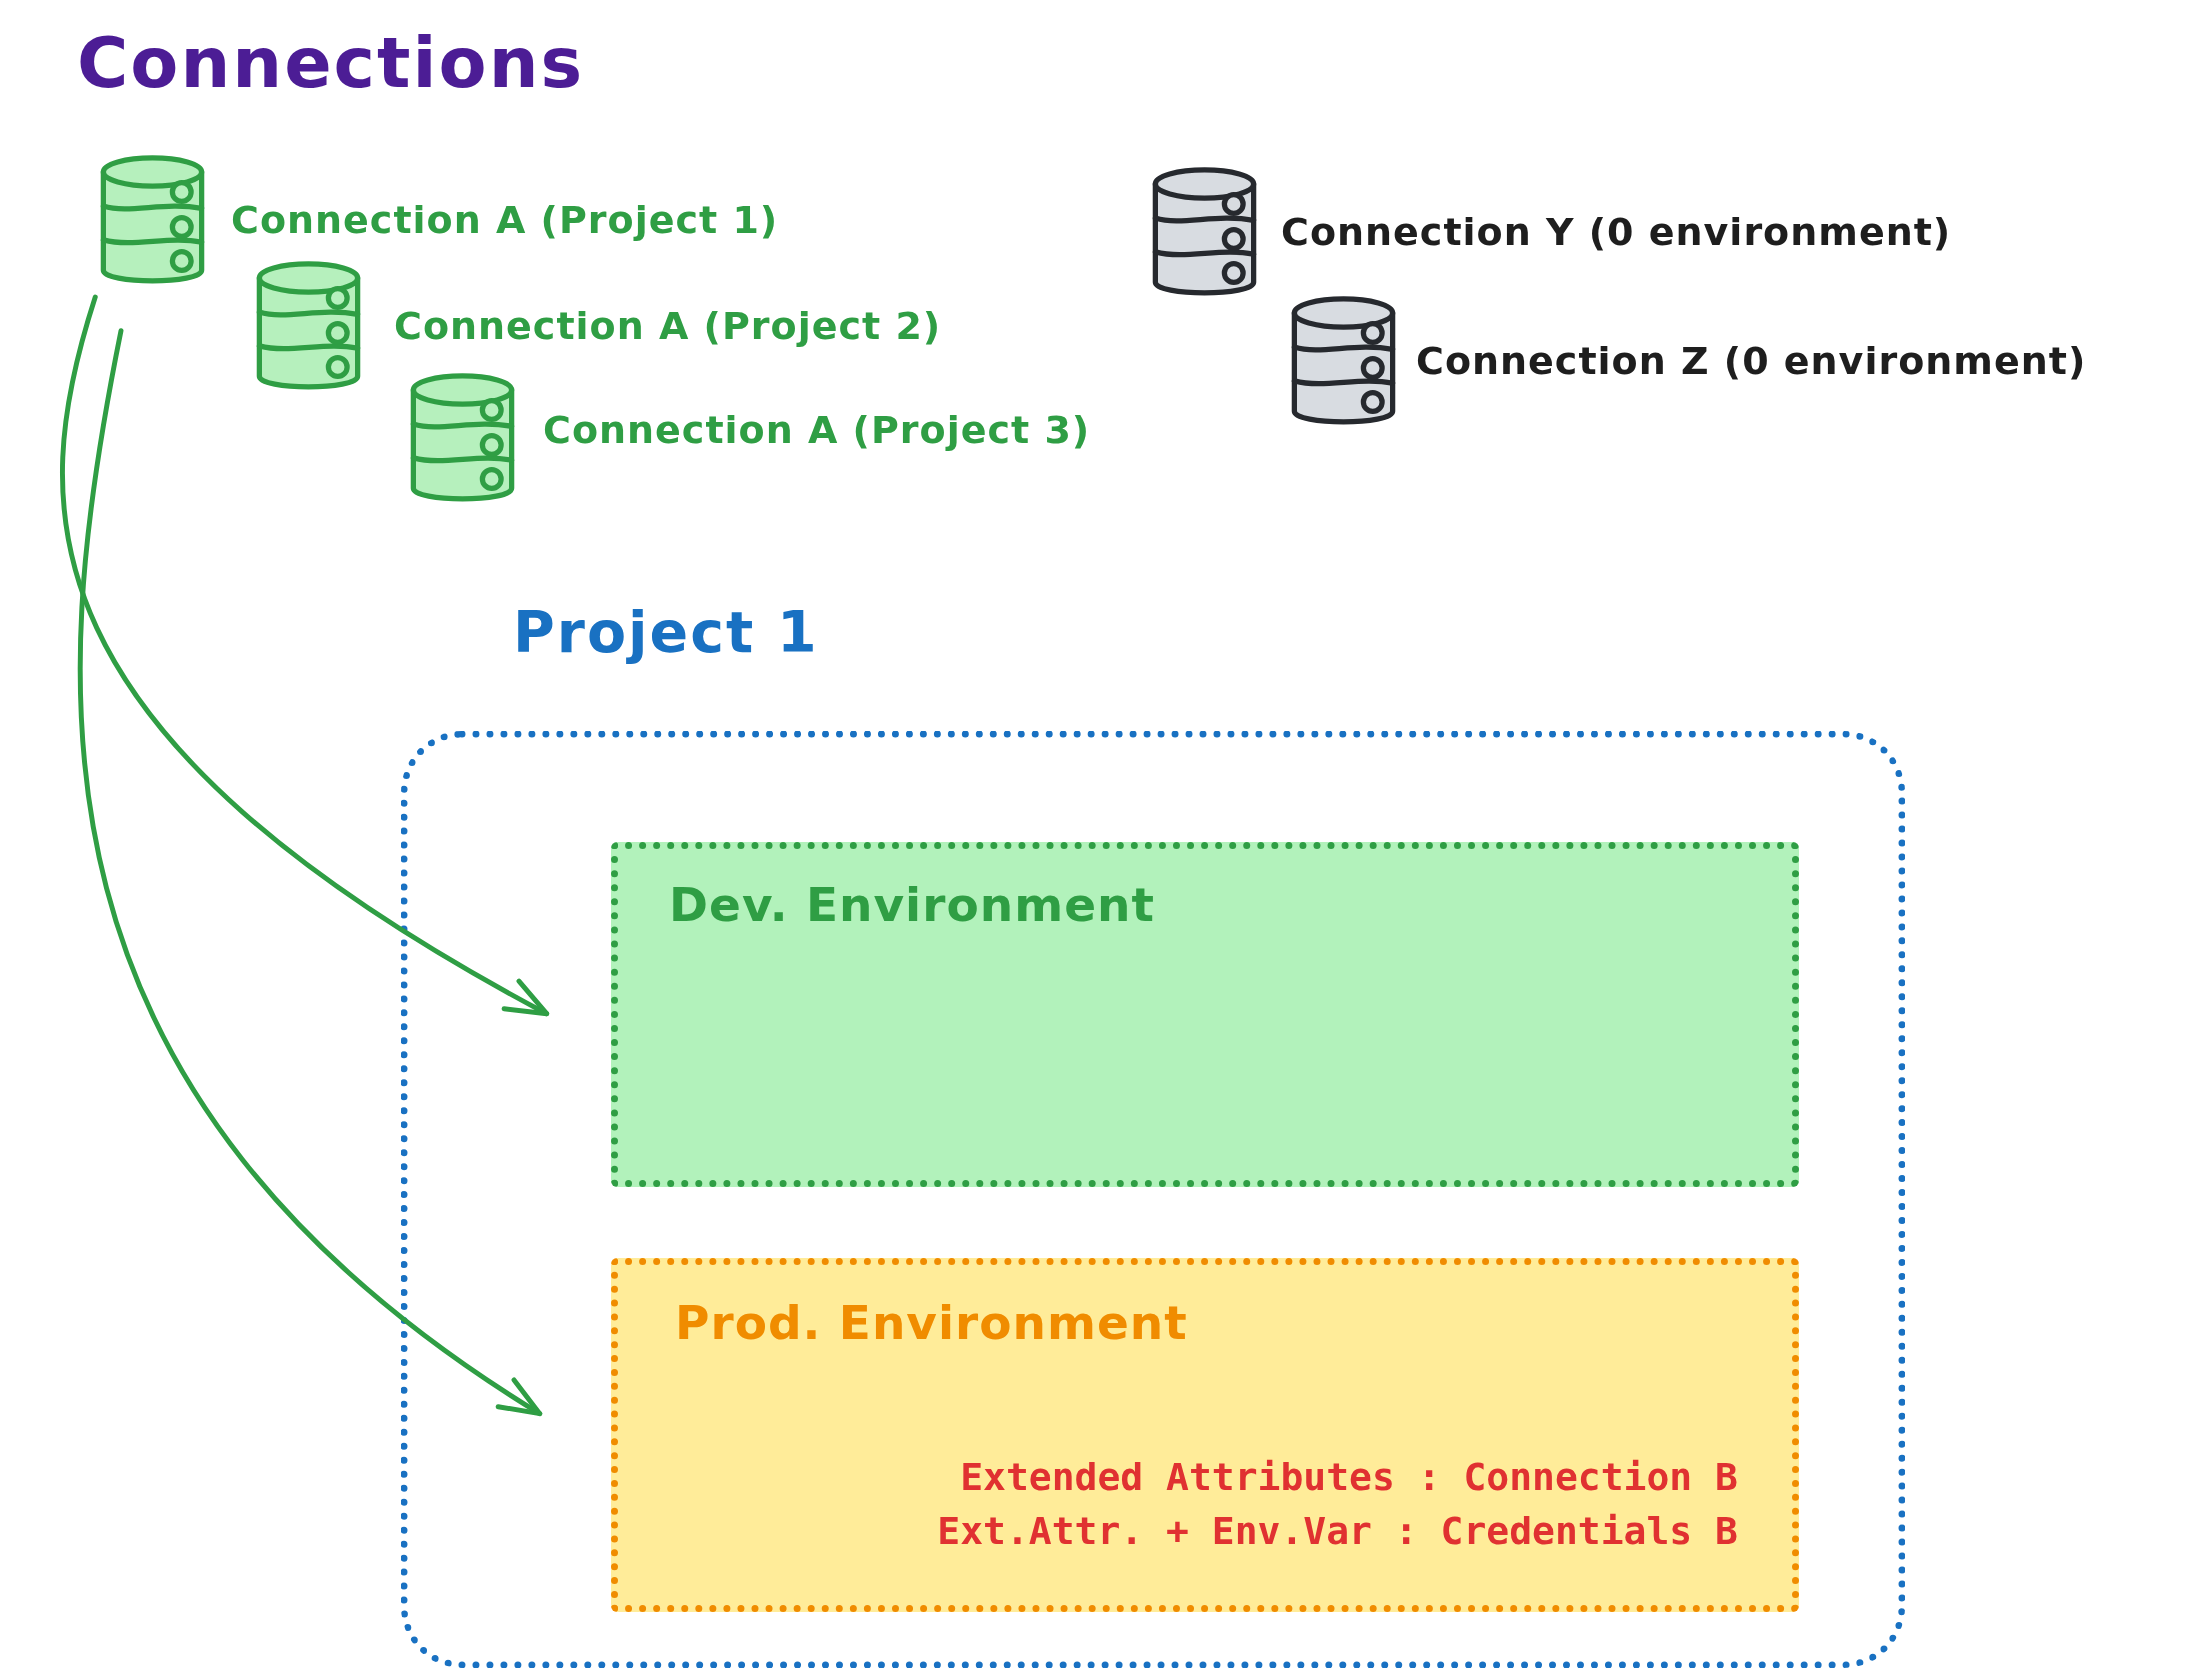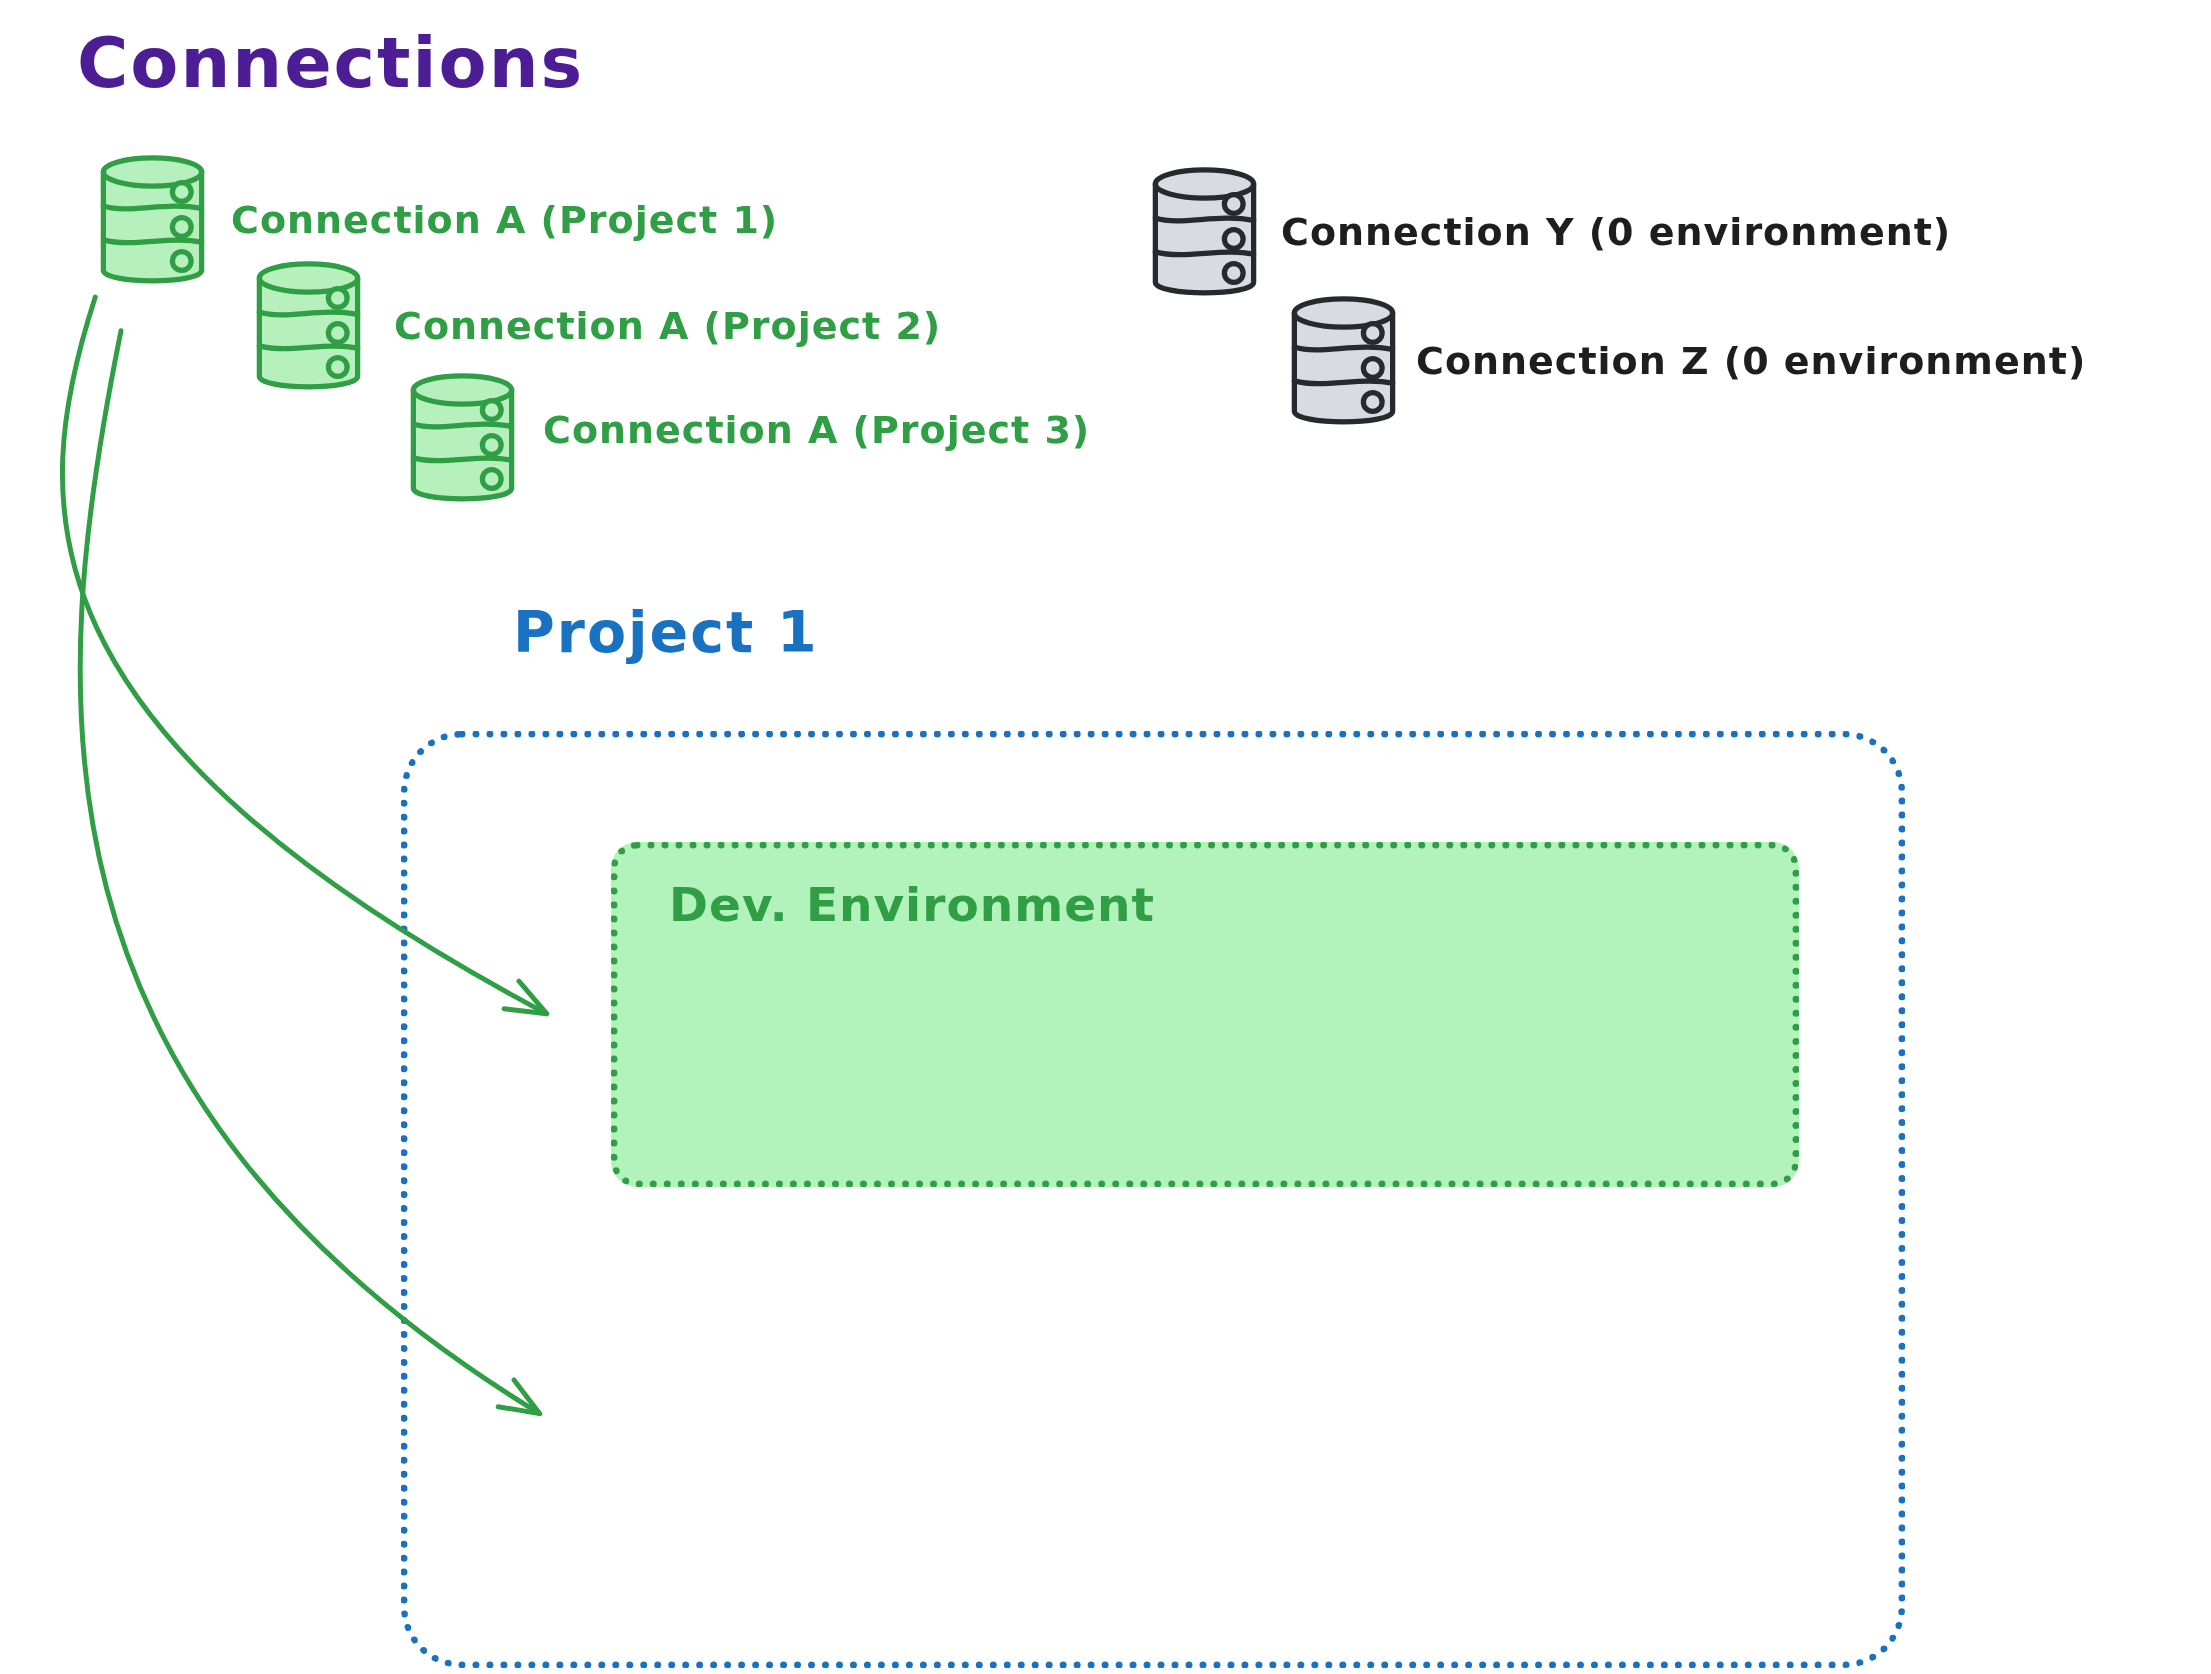--- a/index.html
+++ b/index.html
@@ -34,21 +34,21 @@
   .lbl2 { left:394px;  top:299px; }
   .lbl3 { left:543px;  top:403px; }
   .lblY { left:1281px; top:205px; }
   .lblZ { left:1416px; top:334px; }
 
   
   .project-title { left:478px; top:599px; font-size:57px; color:#1971c2; letter-spacing:2px;margin-left:35px; }
   .project-box { left:401px; top:731px; width:1504px; height:937px;
                  border:7px dotted #1971c2; border-radius:61px; background:transparent; }
 
-  .env-box { position:absolute; border-radius:26px; }
+  .env-box { position:absolute; border-radius:6px; }
   .dev-box  { left:604px; top:835px;  width:1188px; height:345px;
               border:7px dotted #2f9e44; background:#b2f2bb; }
   .prod-box { left:604px; top:1250px; width:1188px; height:354px;
               border:7px dotted #f08c00; background:#ffec99; }
 
   .env-title { position:absolute; font-size:47px; letter-spacing:1px; white-space:nowrap; }
   .dev-title  { left:51px; top:28px; color:#2f9e44; }
   .prod-title { left:57px; top:30px; color:#f08c00; }
 
   .dev-mapping { position:absolute; right:48px; bottom:42px; font-size:38px; color:#2f9e44; white-space:nowrap; }
@@ -105,20 +105,27 @@
 <div class="abs hand conn-label lbl-black lblZ">Connection Z (0 environment)</div>
 
 <div class="abs hand project-title">Project 1</div>
 
 <div class="abs project-box">
 
   <div class="env-box dev-box" style="left:203px; top:104px;">
     <div class="env-title hand dev-title">Dev. Environment</div>
   </div>
 
+  <div class="env-box prod-box" style="left:203px; top:520px;">
+    <div class="env-title hand prod-title">Prod. Environment</div>
+    <div class="mono prod-mappings">
+      <div>Extended Attributes : Connection B</div>
+      <div>Ext.Attr. + Env.Var : Credentials B</div>
+    </div>
+  </div>
 
 </div>
 
 <svg class="arrows" viewBox="0 0 2234 1691">
   <g class="arrow-stroke">
     <path d="M 96 300 C 28 510, 16 740, 552 1024"></path>
     <path d="M 509 1019 L 552 1024 L 524 991"></path>
   </g>
   <g class="arrow-stroke">
     <path d="M 122 334 C 48 700, 16 1105, 545 1428"></path>

